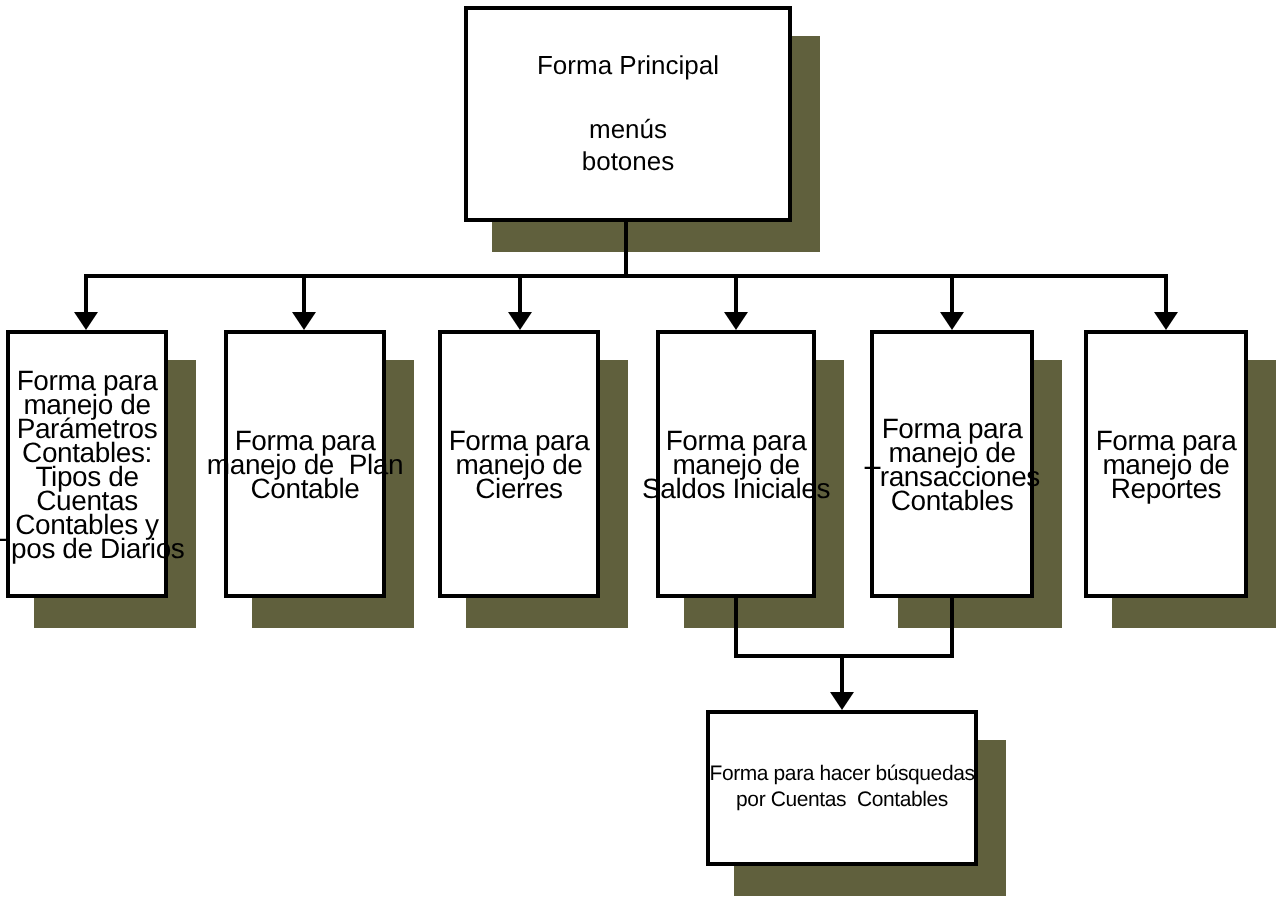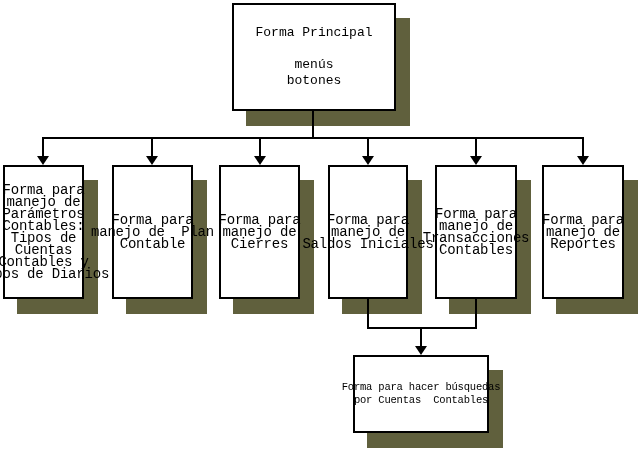--- a/index.html
+++ b/index.html
@@ -7,21 +7,21 @@
     position:relative;width:640px;height:452px;background:#fff;overflow:hidden;
     font-family:"Liberation Sans",sans-serif;color:#000;
   }
   .box{
     position:absolute;box-sizing:border-box;background:#fff;
     border:2px solid var(--line,#000);
     display:flex;align-items:center;justify-content:center;
     z-index:2;
   }
   .box .lbl{
-    white-space:pre;text-align:center;font-family:Liberation Mono, monospace;
+    white-space:pre;text-align:center;
   }
   .shadowed{box-shadow:14px 15px 0 0 var(--shadow,#60603D);}
   .root-box .lbl{font-size:13px;line-height:16px;}
   .child-box .lbl{font-size:14px;line-height:12px;letter-spacing:-0.2px;}
   .search-box .lbl{font-size:10.5px;line-height:13px;letter-spacing:-0.2px;}
   .cline{position:absolute;background:var(--line,#000);z-index:3;}
   .arrowhead{
     position:absolute;width:0;height:0;z-index:3;
     border-left:6px solid transparent;border-right:6px solid transparent;
     border-top:9px solid var(--line,#000);

